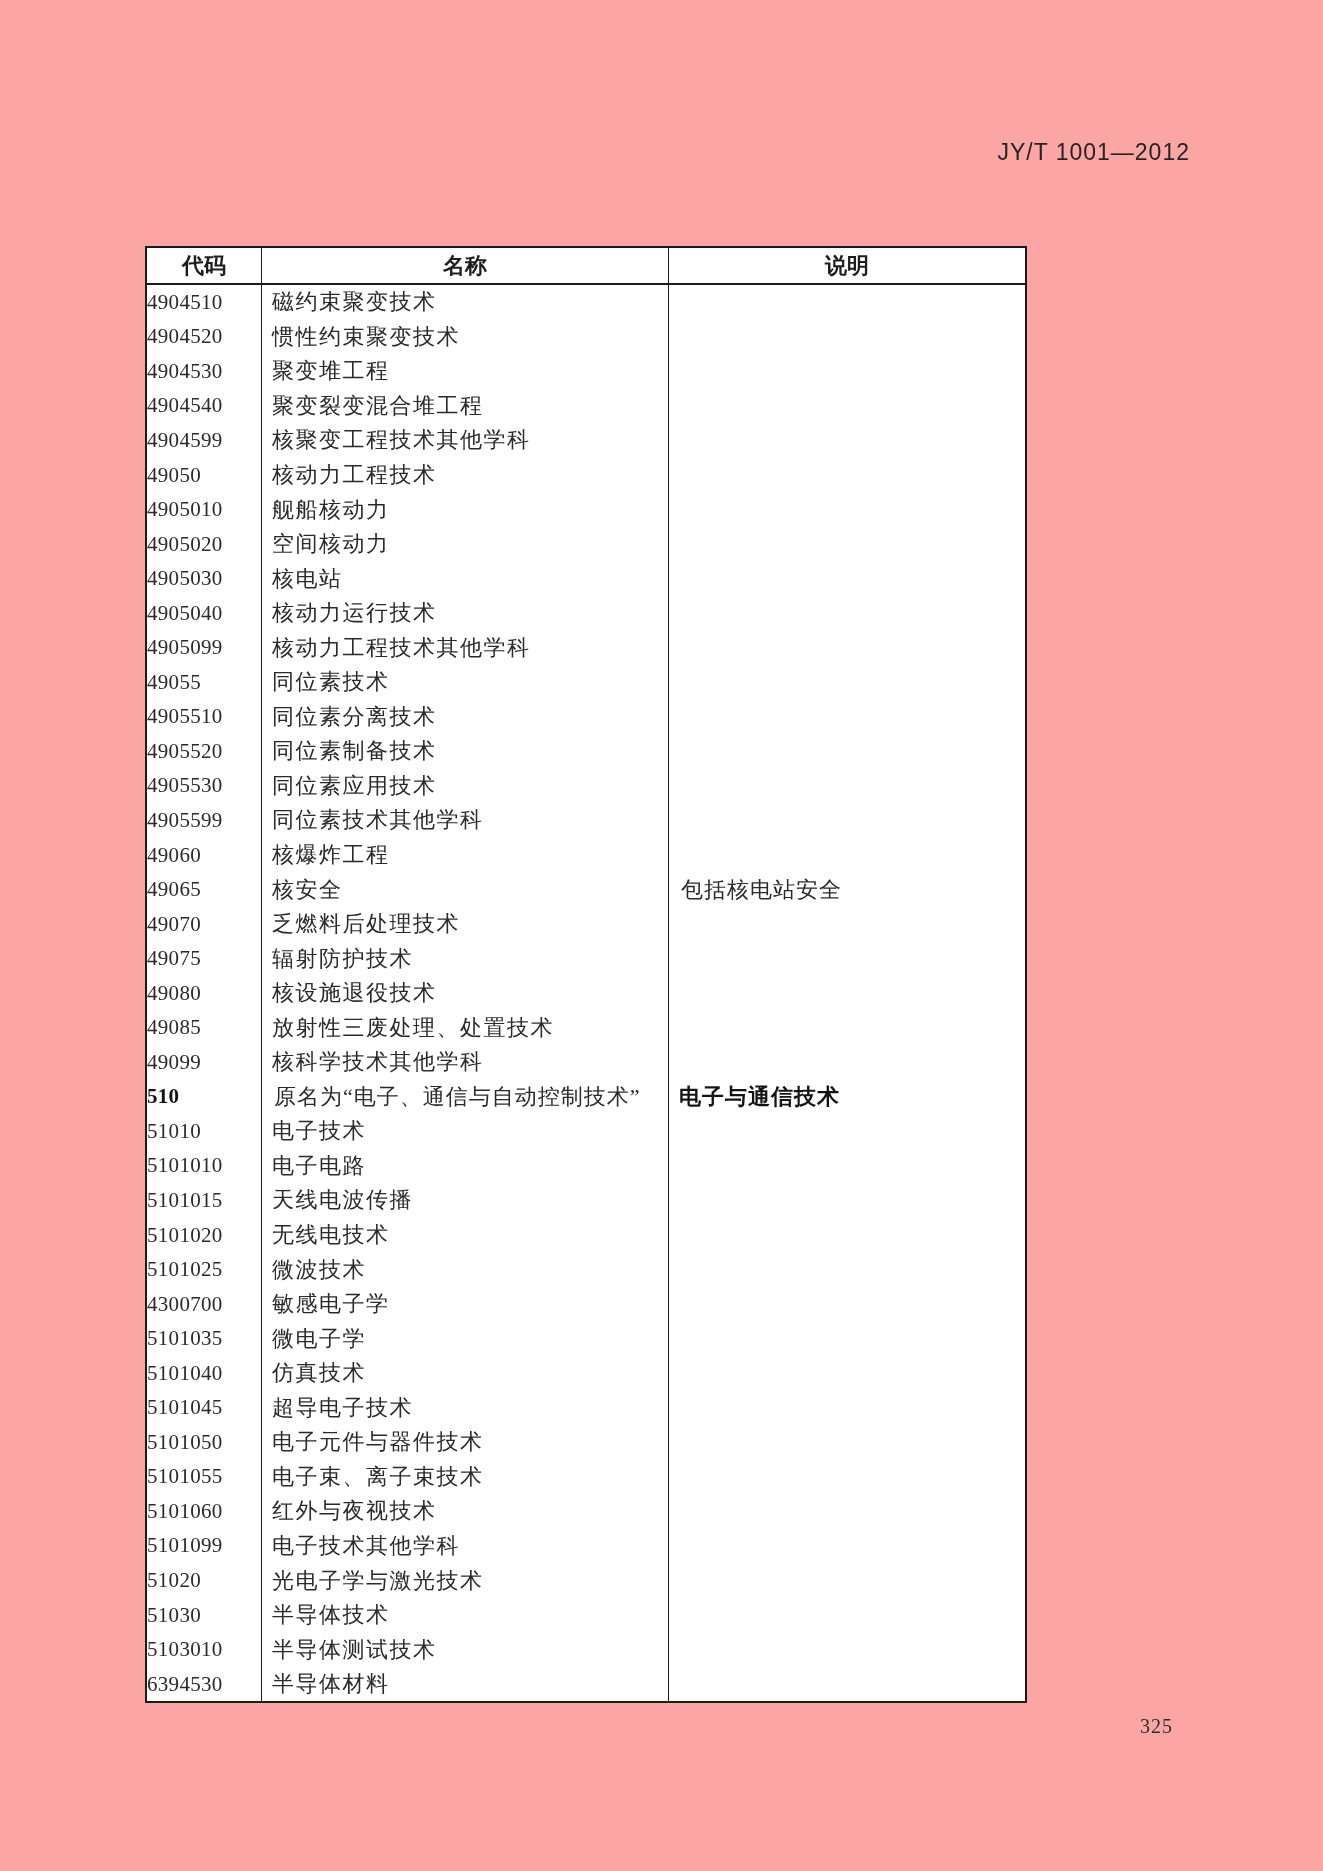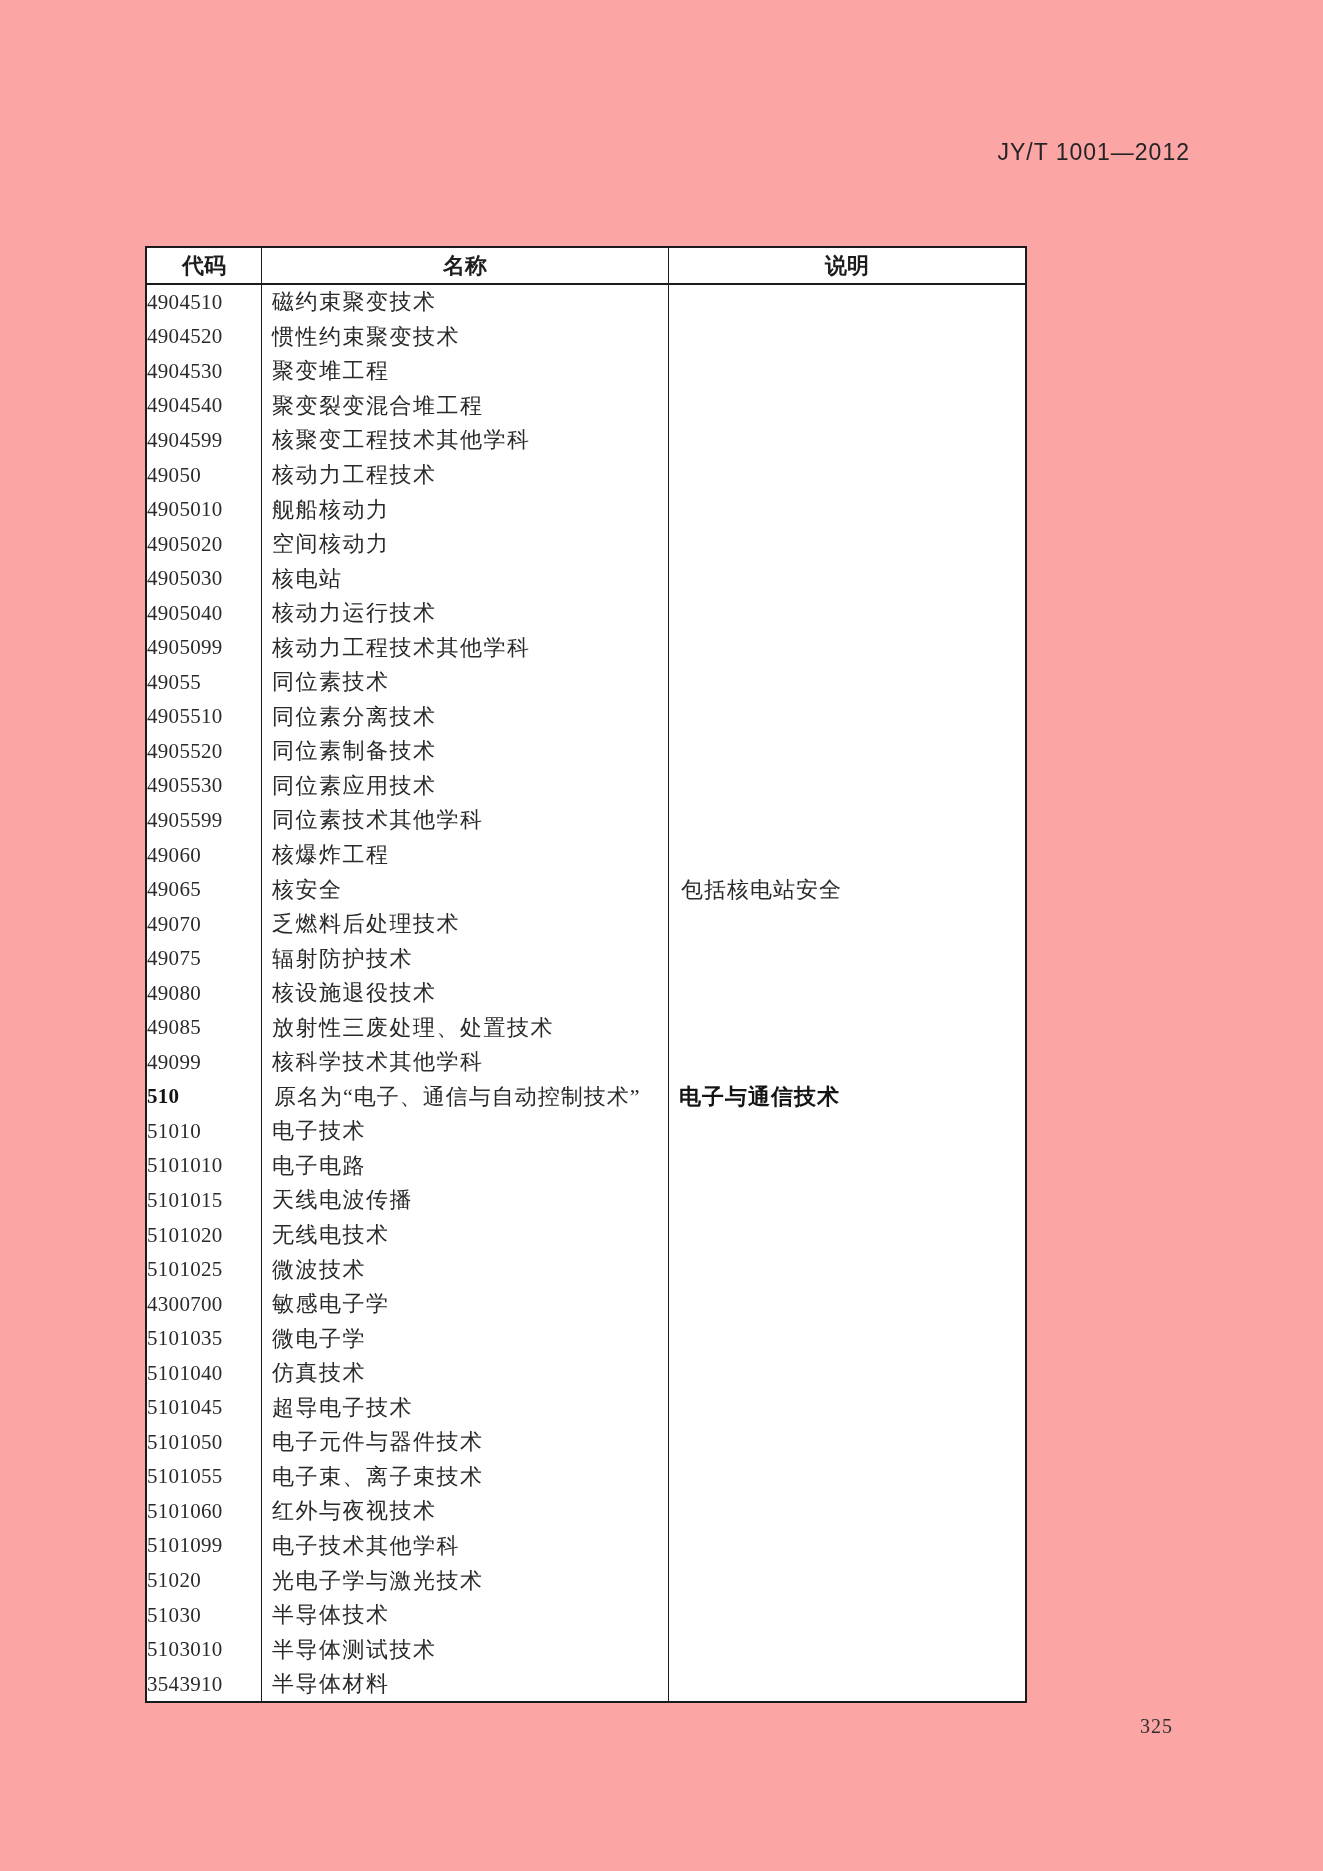--- a/index.html
+++ b/index.html
@@ -263,21 +263,21 @@
     <div class="cell code-cell">51030</div>
     <div class="cell name-cell">半导体技术</div>
     <div class="cell note-cell"></div>
   </div>
         <div class="data-row">
     <div class="cell code-cell">5103010</div>
     <div class="cell name-cell">半导体测试技术</div>
     <div class="cell note-cell"></div>
   </div>
         <div class="data-row">
-    <div class="cell code-cell">3543910</div>
+    <div class="cell code-cell">6394530</div>
     <div class="cell name-cell">半导体材料</div>
     <div class="cell note-cell"></div>
   </div>
       </div>
   </div>
 
   <div class="page-number">325</div>
 
 </div>
 

